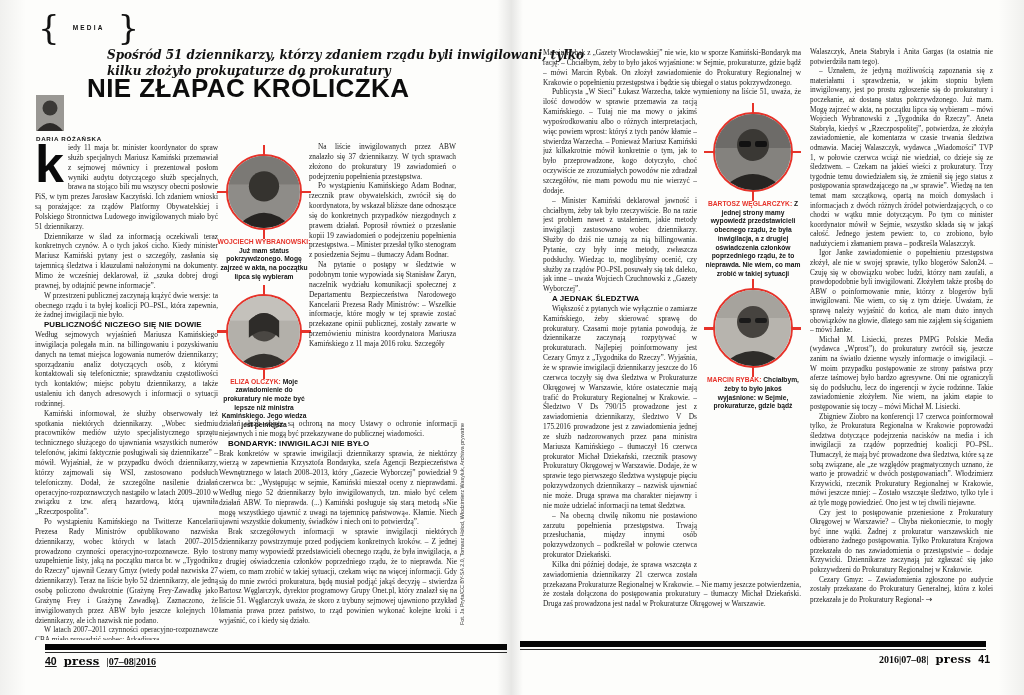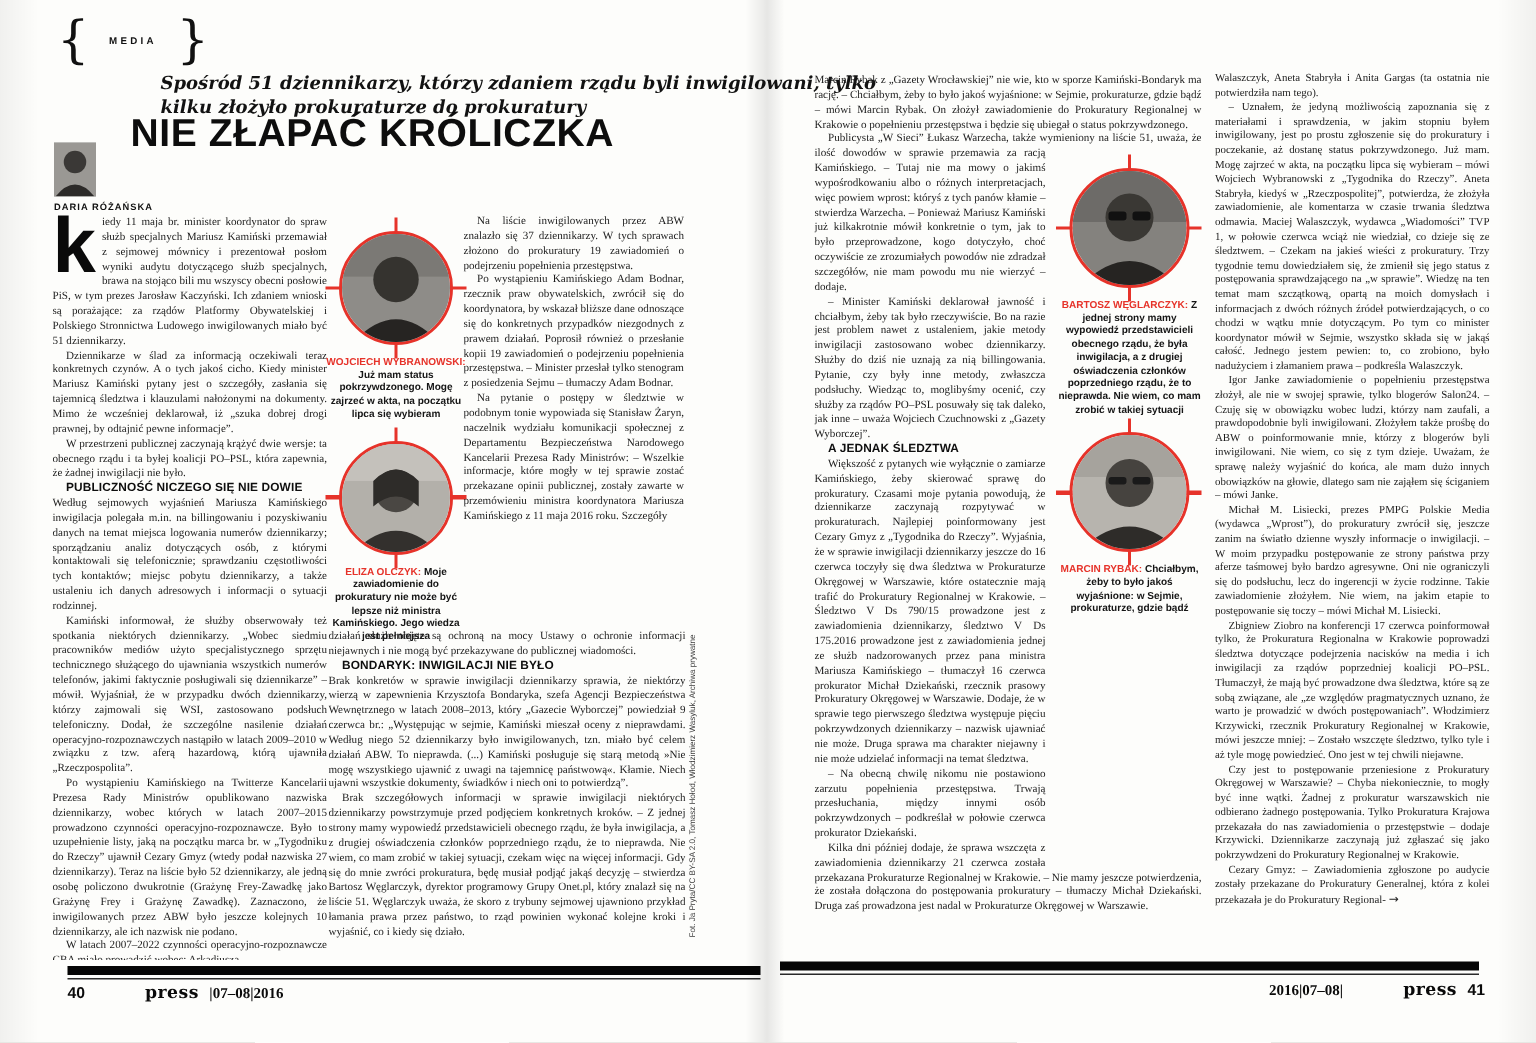--- a/index.html
+++ b/index.html
@@ -64,21 +64,21 @@
   .arrow { font-family:"DejaVu Sans", sans-serif; font-size:8px; }
 
   
   .credit { position:absolute; left:459px; top:390px; height:235px;
     writing-mode:vertical-rl; transform:rotate(180deg);
     font-family:"Liberation Sans", sans-serif; font-size:5.4px; color:#3c3c3c; white-space:nowrap; }
   .fbar  { position:absolute; height:6px; background:#050505; }
   .fline { position:absolute; height:1px; background:#2a2a2a; }
   .frow { position:absolute; display:flex; align-items:baseline; gap:7px; }
   .fpage { font-family:"Liberation Sans", sans-serif; font-weight:900; font-size:10.5px; color:#0a0a0a; }
-  .flogo { font-family:"DejaVu Serif", serif; font-weight:700; font-size:11.5px; letter-spacing:0.3px; color:#0a0a0a;margin-left:33px; }
+  .flogo { font-family:"DejaVu Serif", serif; font-weight:700; font-size:11.5px; letter-spacing:0.3px; color:#0a0a0a; }
   .fissue { font-family:"Liberation Serif", serif; font-weight:700; font-size:10px; color:#0a0a0a; }
 </style>
 </head>
 <body>
 
 <div class="spread">
   <div class="edgeL"></div>
   <div class="edgeR"></div>
 
   <div class="kicker">
@@ -104,21 +104,21 @@
   <div class="author-name">DARIA RÓŻAŃSKA</div>
 
   <div class="tx colL1">
     <p class="flush"><span class="dropcap">k</span><span>iedy 11 maja br. minister koordynator do spraw służb specjalnych Mariusz Kamiński przemawiał z sejmowej mównicy i prezentował posłom wyniki audytu dotyczącego służb specjalnych, brawa na stojąco bili mu wszyscy obecni posłowie PiS, w tym prezes Jarosław Kaczyński. Ich zdaniem wnioski są porażające: za rządów Platformy Obywatelskiej i Polskiego Stronnictwa Ludowego inwigilowanych miało być 51 dziennikarzy.</span></p>
     <p>Dziennikarze w ślad za informacją oczekiwali teraz konkretnych czynów. A o tych jakoś cicho. Kiedy minister Mariusz Kamiński pytany jest o szczegóły, zasłania się tajemnicą śledztwa i klauzulami nałożonymi na dokumenty. Mimo że wcześniej deklarował, iż „szuka dobrej drogi prawnej, by odtajnić pewne informacje”.</p>
     <p>W przestrzeni publicznej zaczynają krążyć dwie wersje: ta obecnego rządu i ta byłej koalicji PO–PSL, która zapewnia, że żadnej inwigilacji nie było.</p>
     <p class="subhead">PUBLICZNOŚĆ NICZEGO SIĘ NIE DOWIE</p>
     <p class="flush">Według sejmowych wyjaśnień Mariusza Kamińskiego inwigilacja polegała m.in. na billingowaniu i pozyskiwaniu danych na temat miejsca logowania numerów dziennikarzy; sporządzaniu analiz dotyczących osób, z którymi kontaktowali się telefonicznie; sprawdzaniu częstotliwości tych kontaktów; miejsc pobytu dziennikarzy, a także ustaleniu ich danych adresowych i informacji o sytuacji rodzinnej.</p>
     <p>Kamiński informował, że służby obserwowały też spotkania niektórych dziennikarzy. „Wobec siedmiu pracowników mediów użyto specjalistycznego sprzętu technicznego służącego do ujawniania wszystkich numerów telefonów, jakimi faktycznie posługiwali się dziennikarze” – mówił. Wyjaśniał, że w przypadku dwóch dziennikarzy, którzy zajmowali się WSI, zastosowano podsłuch telefoniczny. Dodał, że szczególne nasilenie działań operacyjno-rozpoznawczych nastąpiło w latach 2009–2010 w związku z tzw. aferą hazardową, którą ujawniła „Rzeczpospolita”.</p>
     <p>Po wystąpieniu Kamińskiego na Twitterze Kancelarii Prezesa Rady Ministrów opublikowano nazwiska dziennikarzy, wobec których w latach 2007–2015 prowadzono czynności operacyjno-rozpoznawcze. Było to uzupełnienie listy, jaką na początku marca br. w „Tygodniku do Rzeczy” ujawnił Cezary Gmyz (wtedy podał nazwiska 27 dziennikarzy). Teraz na liście było 52 dziennikarzy, ale jedną osobę policzono dwukrotnie (Grażynę Frey-Zawadkę jako Grażynę Frey i Grażynę Zawadkę). Zaznaczono, że inwigilowanych przez ABW było jeszcze kolejnych 10 dziennikarzy, ale ich nazwisk nie podano.</p>
-    <p>W latach 2007–2022 czynności operacyjno-rozpoznawcze CBA miało prowadzić wobec: Arkadiusza</p>
+    <p>W latach 2007–2011 czynności operacyjno-rozpoznawcze CBA miało prowadzić wobec: Arkadiusza</p>
   </div>
 
   <div class="insetL">
     <div class="scope">
       <div class="tick n"></div>
       <div class="tick s"></div>
       <div class="tick w"></div>
       <div class="tick e"></div>
       <div class="ring">
         <svg viewBox="0 0 76 76">
@@ -164,21 +164,21 @@
     <p class="flush">działań służb objęte są ochroną na mocy Ustawy o ochronie informacji niejawnych i nie mogą być przekazywane do publicznej wiadomości.</p>
     <p class="subhead">BONDARYK: INWIGILACJI NIE BYŁO</p>
     <p class="flush">Brak konkretów w sprawie inwigilacji dziennikarzy sprawia, że niektórzy wierzą w zapewnienia Krzysztofa Bondaryka, szefa Agencji Bezpieczeństwa Wewnętrznego w latach 2008–2013, który „Gazecie Wyborczej” powiedział 9 czerwca br.: „Występując w sejmie, Kamiński mieszał oceny z nieprawdami. Według niego 52 dziennikarzy było inwigilowanych, tzn. miało być celem działań ABW. To nieprawda. (...) Kamiński posługuje się starą metodą »Nie mogę wszystkiego ujawnić z uwagi na tajemnicę państwową«. Kłamie. Niech ujawni wszystkie dokumenty, świadków i niech oni to potwierdzą”.</p>
     <p>Brak szczegółowych informacji w sprawie inwigilacji niektórych dziennikarzy powstrzymuje przed podjęciem konkretnych kroków. – Z jednej strony mamy wypowiedź przedstawicieli obecnego rządu, że była inwigilacja, a z drugiej oświadczenia członków poprzedniego rządu, że to nieprawda. Nie wiem, co mam zrobić w takiej sytuacji, czekam więc na więcej informacji. Gdy się do mnie zwróci prokuratura, będę musiał podjąć jakąś decyzję – stwierdza Bartosz Węglarczyk, dyrektor programowy Grupy Onet.pl, który znalazł się na liście 51. Węglarczyk uważa, że skoro z trybuny sejmowej ujawniono przykład łamania prawa przez państwo, to rząd powinien wykonać kolejne kroki i wyjaśnić, co i kiedy się działo.</p>
   </div>
 
   <div class="credit">Fot. Ja Pryta/CC BY-SA 2.0, Tomasz Hołod, Włodzimierz Wasyluk, Archiwa prywatne</div>
 
   <div class="fbar" style="left:45px; top:644px; width:462px;"></div>
   <div class="fline" style="left:45px; top:652px; width:462px;"></div>
-  <div class="frow" style="left:45px; top:654px;">
+  <div class="frow" style="left:45px; top:654px;text-decoration:underline;">
     <span class="fpage">40</span>
     <span class="flogo">press</span>
     <span class="fissue">|07–08|2016</span>
   </div>
 
   <div class="gutter"></div>
 
   <div class="tx colR1">
     <div class="spacerR"></div>
     <div class="insetR">

